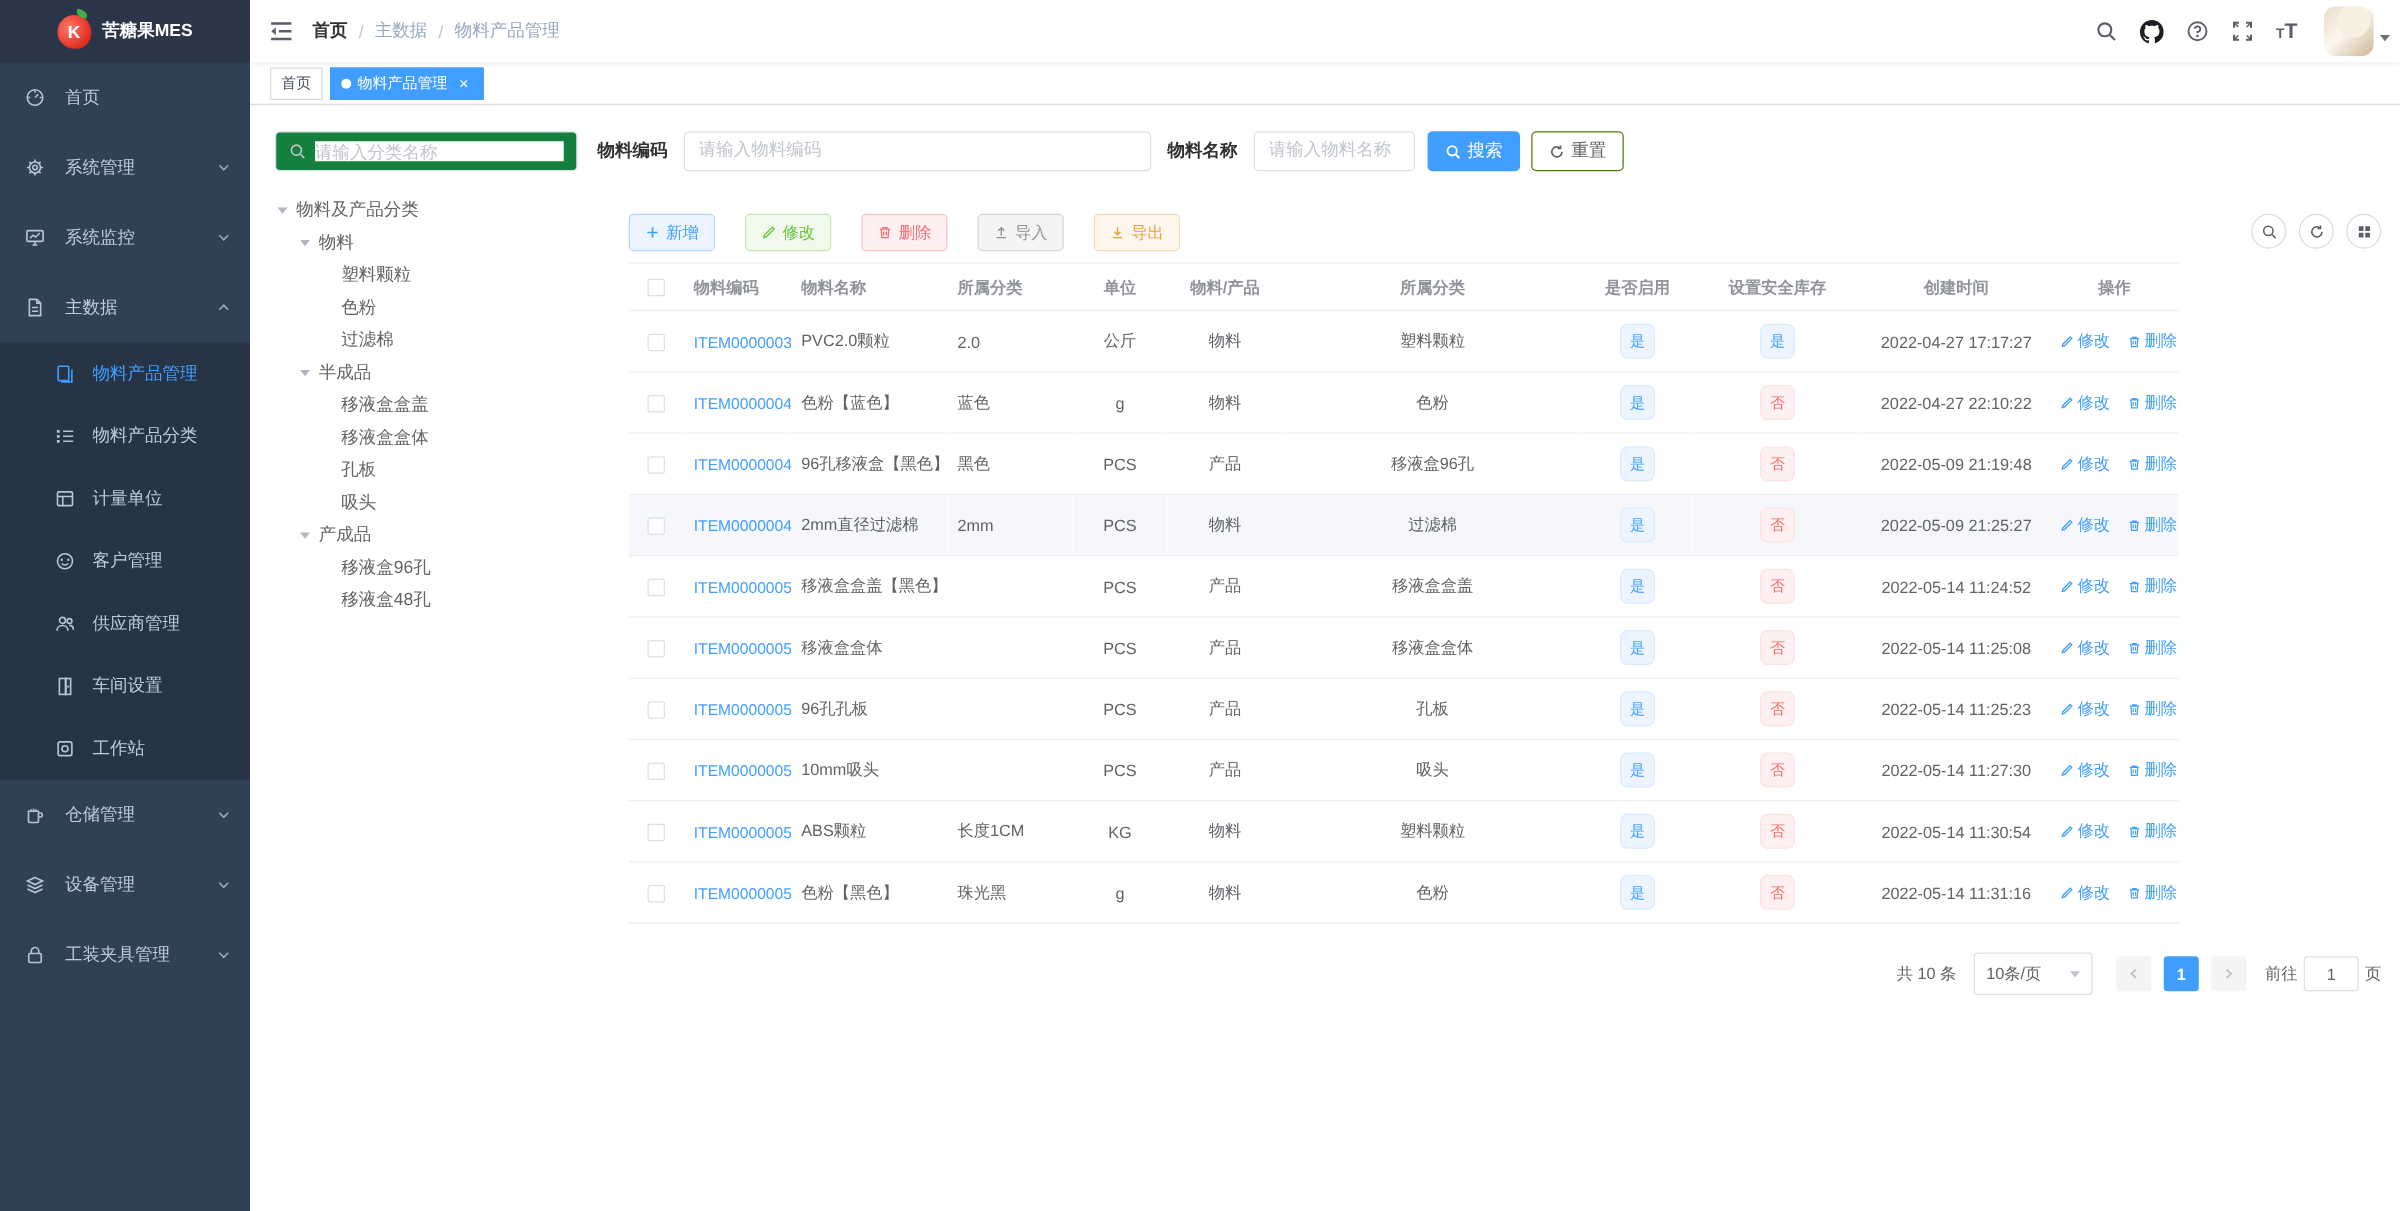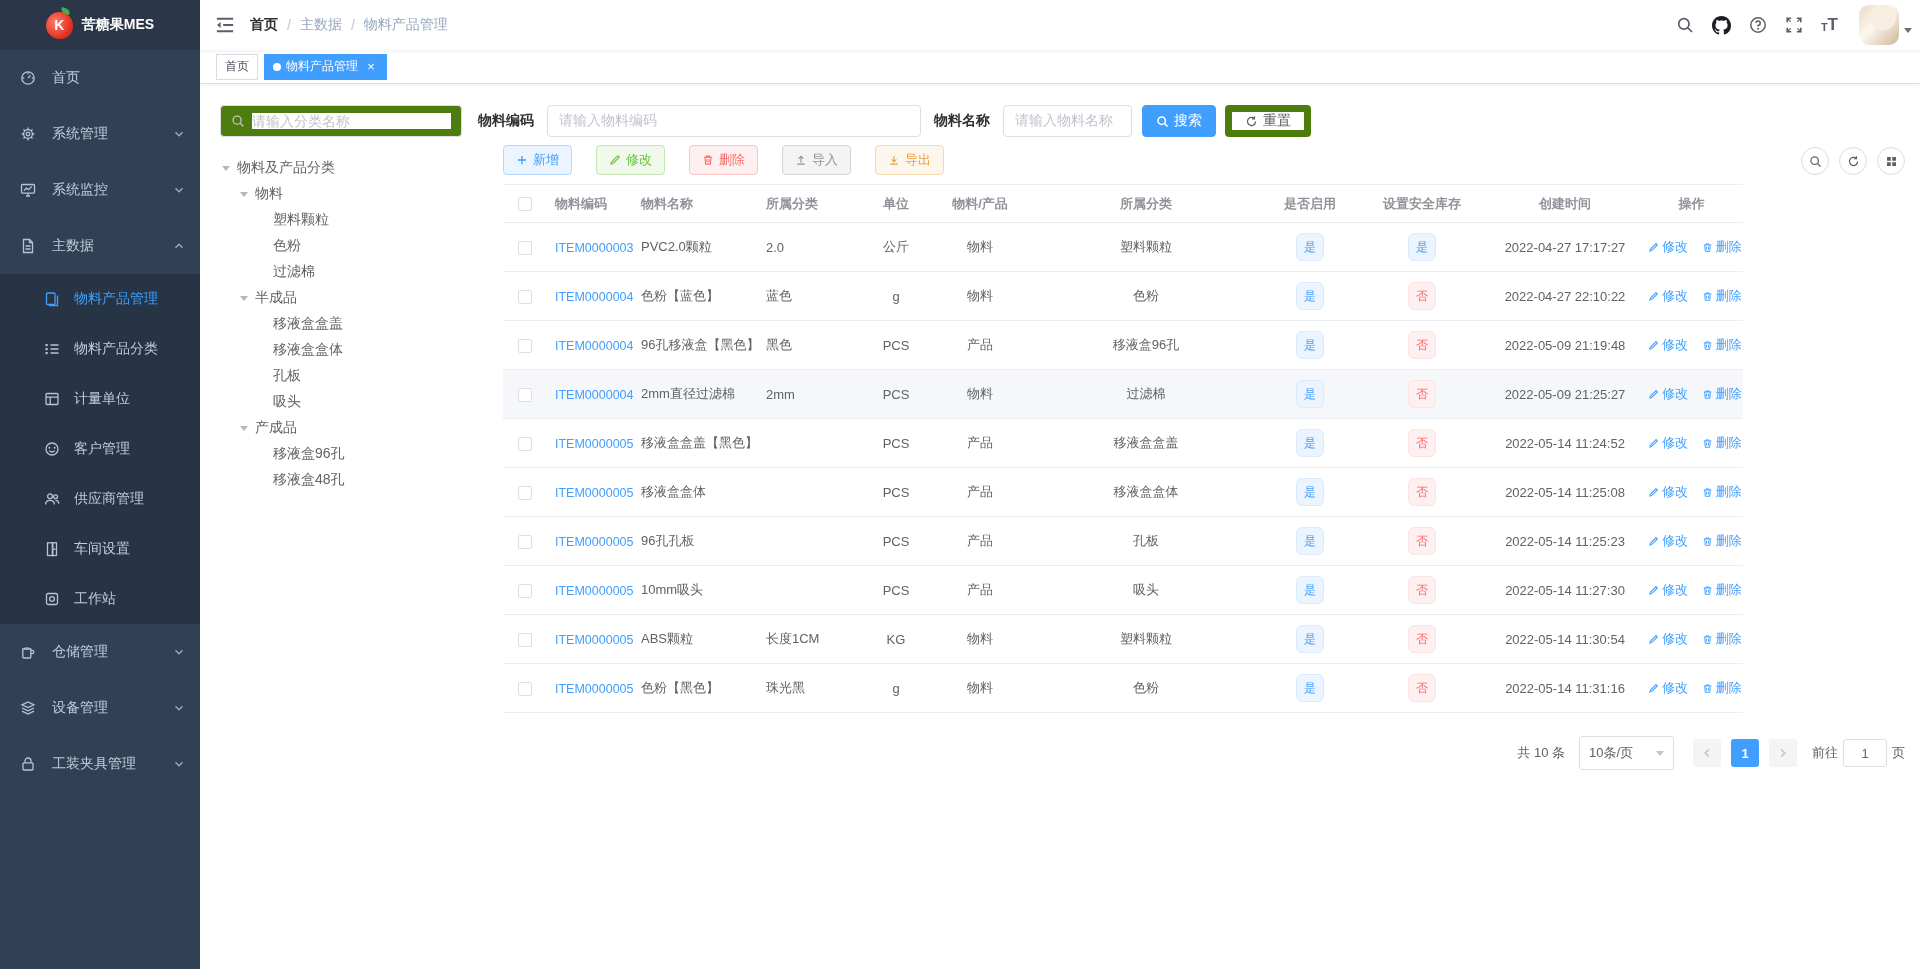--- a/index.html
+++ b/index.html
@@ -41,40 +41,40 @@
   
   .tabsbar{position:absolute;left:200px;top:50px;right:0;height:34px;background:#fff;border-bottom:1px solid #d8dce5;box-shadow:0 1px 3px rgba(0,0,0,.06);display:flex;align-items:center;padding-left:16px;z-index:3}
   .tab{height:26px;border:1px solid #d8dce5;background:#fff;color:#495060;font-size:12px;padding:0 8px;margin-right:6px;display:inline-flex;align-items:center;cursor:pointer}
   .tab.active{background:#409eff;border-color:#409eff;color:#fff}
   .tab-dot{width:8px;height:8px;border-radius:50%;background:#fff;margin-right:5px}
   .tab-close{margin-left:6px;width:14px;text-align:center;border-radius:50%}
   .tab-close::before{content:"×";font-size:13px}
   
   .main{position:absolute;left:200px;top:84px;right:0;bottom:0;background:#fff}
   .tree-panel{position:absolute;left:20px;top:21px;width:242px}
-  .search-box{height:32px;border:1px solid #dcdfe6;border-radius:4px;display:flex;align-items:center;padding:0 10px;gap:7px;color:#c0c4cc;background:#4d7c0f}
+  .search-box{height:32px;border:1px solid #dcdfe6;border-radius:4px;display:flex;align-items:center;padding:0 10px;gap:7px;color:#c0c4cc;background:#15803d}
   .search-box input{border:none;outline:none;flex:1;min-width:0;font-size:14px;font-family:inherit;color:#606266}
   input::placeholder{color:#c0c4cc}
   .tree{margin-top:18px}
   .tnode{height:26px;display:flex;align-items:center;font-size:14px;color:#606266;cursor:pointer}
   .tnode.cls-i0{padding-left:2px}
   .tnode.cls-i1{padding-left:20px}
   .tnode.cls-i2{padding-left:38px}
   .tarrow{width:0;height:0;border:4px solid transparent;border-top:5px solid #b0b7c3;margin:4px 7px 0 0;flex:none}
   .tarrow.cls-l{visibility:hidden}
   
   .grid-panel{position:absolute;left:278px;top:21px;right:15px}
   .filter-row{display:flex;align-items:center;height:32px}
   .f-label{font-size:14px;font-weight:700;color:#303133;margin-right:13px;white-space:nowrap}
   .f-input{height:32px;border:1px solid #dcdfe6;border-radius:4px;padding:0 11px;font-size:14px;font-family:Liberation Mono, monospace;color:#606266;outline:none}
   .w-code{width:374px;margin-right:13px}
   .w-name{width:129px;margin-right:10px}
   .btn-search{height:32px;background:#409eff;color:#fff;border:1px solid #409eff;border-radius:4px;font-size:14px;font-family:inherit;padding:0 13px;display:inline-flex;align-items:center;gap:5px;cursor:pointer}
-  .btn-reset{height:32px;background:#fff;color:#606266;border:7px solid #4d7c0f;border-radius:4px;font-size:14px;font-family:inherit;padding:0 13px;margin-left:9px;display:inline-flex;align-items:center;gap:5px;cursor:pointer}
-  .toolbar-row{display:flex;align-items:flex-end;margin-top:8px;padding-left:25px;height:30px}
+  .btn-reset{height:32px;background:#fff;color:#606266;border:1px solid #4d7c0f;border-radius:4px;font-size:14px;font-family:inherit;padding:0 13px;margin-left:9px;display:inline-flex;align-items:center;gap:5px;cursor:pointer}
+  .toolbar-row{display:flex;align-items:flex-start;margin-top:34px;padding-left:25px;height:30px}
   .tbtn{height:30px;border-radius:4px;font-size:13px;font-family:inherit;padding:0 12px;display:inline-flex;align-items:center;gap:5px;margin-right:24px;border:1px solid;cursor:pointer}
   .tbtn-add{background:#ecf5ff;border-color:#b3d8ff;color:#409eff}
   .tbtn-edit{background:#f0f9eb;border-color:#c2e7b0;color:#67c23a}
   .tbtn-del{background:#fef0f0;border-color:#fbc4c4;color:#f56c6c}
   .tbtn-imp{background:#f4f4f5;border-color:#d3d4d6;color:#909399}
   .tbtn-exp{background:#fdf6ec;border-color:#f5dab1;color:#e6a23c}
   .tool-circles{margin-left:auto;display:flex;gap:10px}
   .circle-btn{width:28px;height:28px;border-radius:50%;border:1px solid #d9dce1;background:#fff;color:#5a5e66;display:flex;align-items:center;justify-content:center;cursor:pointer}
   
   .data-table{margin:9px 0 0 25px;width:1240px;border-collapse:collapse;table-layout:fixed;font-size:13px;color:#606266;border-top:1px solid #ebeef5}

